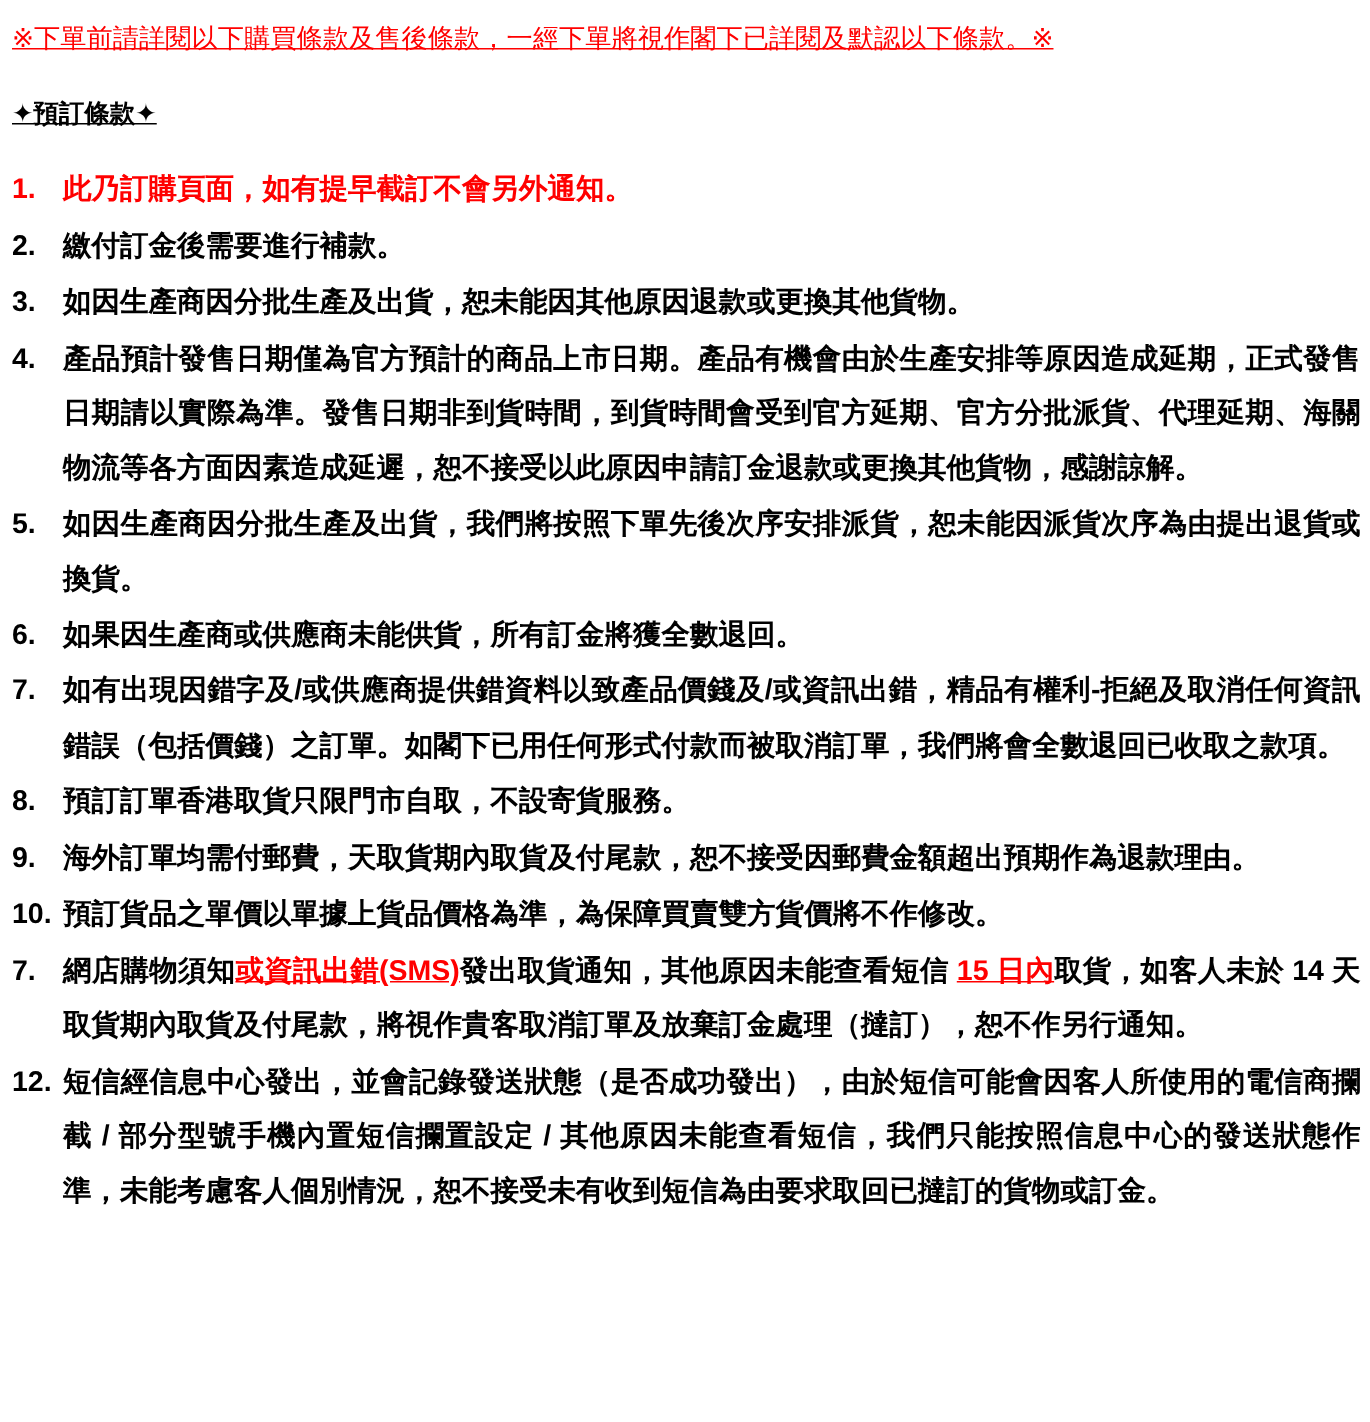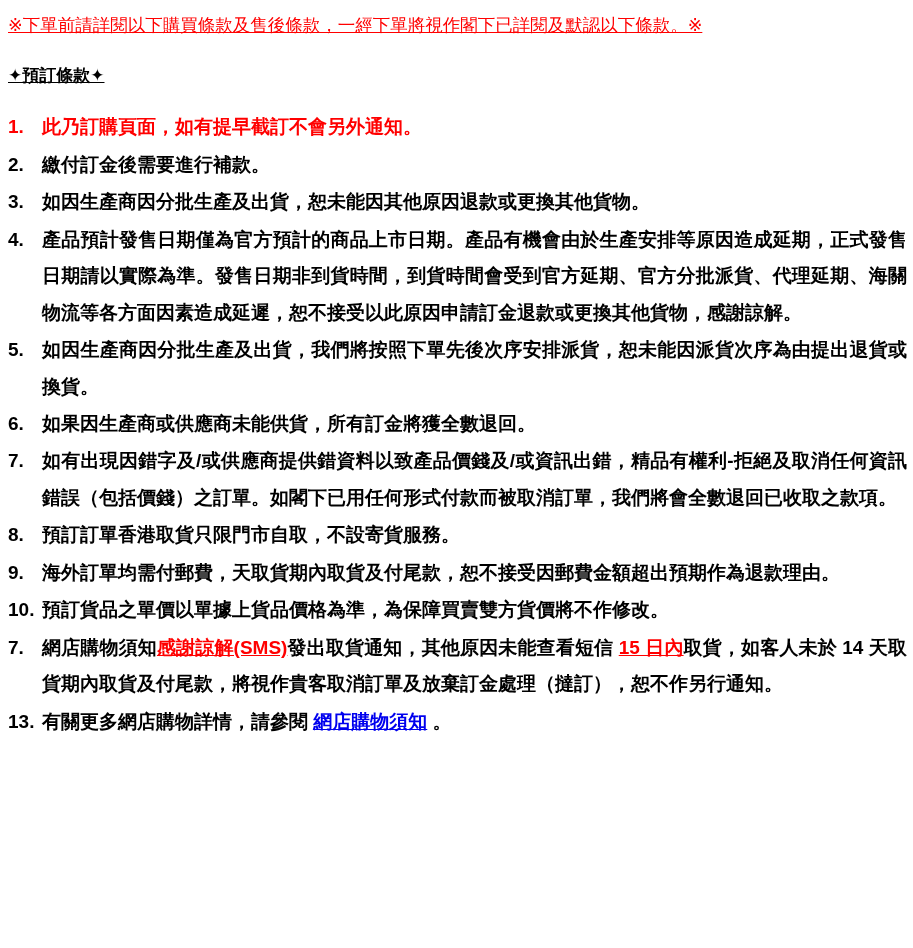--- a/index.html
+++ b/index.html
@@ -112,20 +112,20 @@
       <div class="term">
         <span class="num">9.</span>
         <span class="txt"><span>海外訂單均需付郵費，天取貨期內取貨及付尾款，恕不接受因郵費金額超出預期作為退款理由。</span></span>
       </div>
       <div class="term">
         <span class="num">10.</span>
         <span class="txt"><span>預訂貨品之單價以單據上貨品價格為準，為保障買賣雙方貨價將不作修改。</span></span>
       </div>
       <div class="term">
         <span class="num">7.</span>
-        <span class="txt"><span>網店購物須知</span><span class="red-underline">感謝諒解(SMS)</span><span>發出取貨通知，其他原因未能查看短信 </span><span class="red-underline">15 日內</span><span>取貨，如客人未於 14 天取貨期內取貨及付尾款，將視作貴客取消訂單及放棄訂金處理（撻訂），恕不作另行通知。</span></span>
+        <span class="txt"><span>網店購物須知</span><span class="red-underline">或資訊出錯(SMS)</span><span>發出取貨通知，其他原因未能查看短信 </span><span class="red-underline">15 日內</span><span>取貨，如客人未於 14 天取貨期內取貨及付尾款，將視作貴客取消訂單及放棄訂金處理（撻訂），恕不作另行通知。</span></span>
       </div>
       <div class="term">
-        <span class="num">13.</span>
-        <span class="txt"><span>有關更多網店購物詳情，請參閱 </span><a class="link" href="#">網店購物須知</a><span> 。</span></span>
+        <span class="num">12.</span>
+        <span class="txt"><span>短信經信息中心發出，並會記錄發送狀態（是否成功發出），由於短信可能會因客人所使用的電信商攔截 / 部分型號手機內置短信攔置設定 / 其他原因未能查看短信，我們只能按照信息中心的發送狀態作準，未能考慮客人個別情況，恕不接受未有收到短信為由要求取回已撻訂的貨物或訂金。</span></span>
       </div>
     </div>
 </div>
 
 </body></html>

